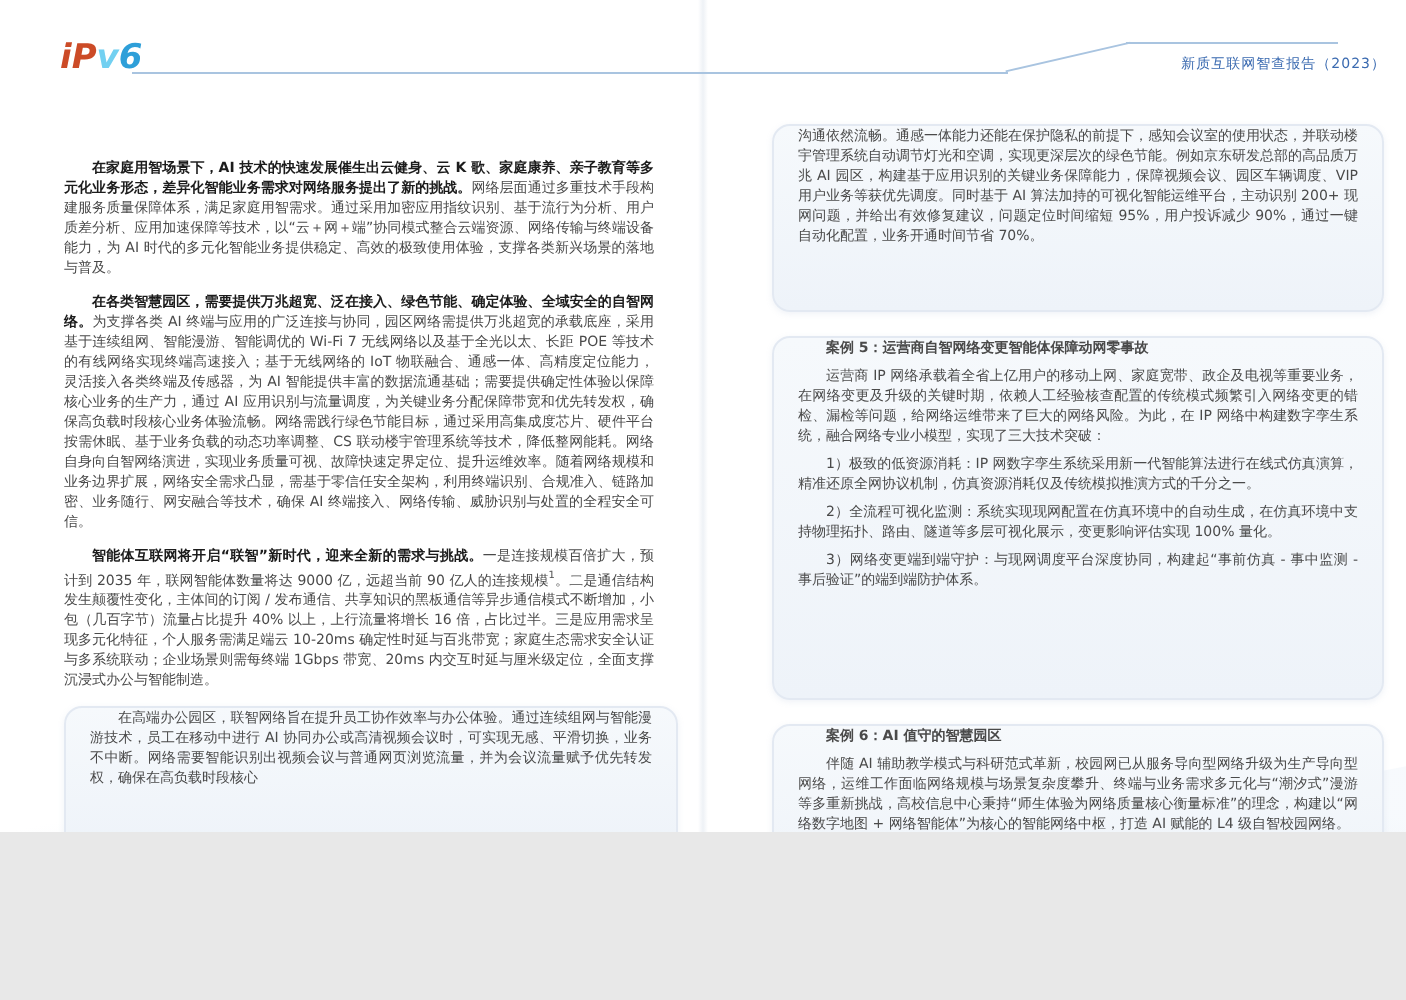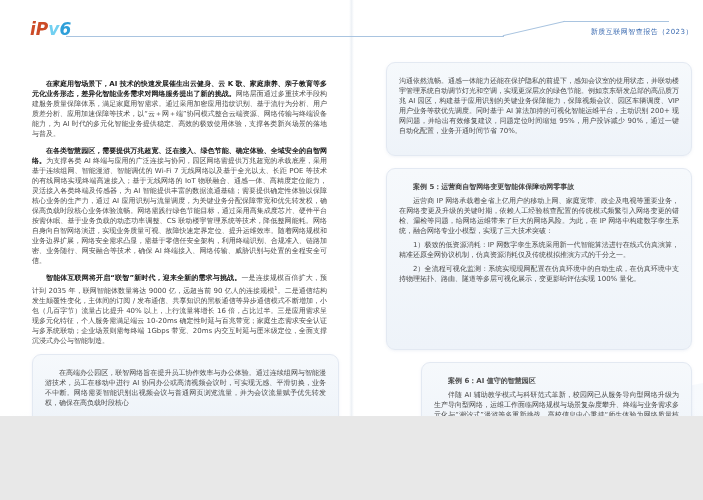--- a/index.html
+++ b/index.html
@@ -39,28 +39,28 @@
   
   .page-left{position:absolute;left:32px;top:79px;width:307px;z-index:1;}
   .page-right{position:absolute;left:386px;top:62px;width:306px;z-index:1;}
   .para{margin:0 12px 7px 0;font-size:7px;line-height:10px;color:#4a4a4a;
     text-align:justify;text-indent:2em;}
   .para .b{font-weight:bold;color:#1c1c1c;}
   sup{font-size:5px;}
   .case-box{box-sizing:border-box;border:1px solid #e3e9f2;border-radius:9px;
     background:linear-gradient(180deg,#f6f9fc 0%,#eef3f9 100%);
     box-shadow:0 1px 3px rgba(150,170,200,.15);
-    padding:13px 12px 10px 12px;margin-bottom:12px;}
+    padding:0 12px 10px 12px;margin-bottom:12px;}
   .case-title{margin:0 0 5px 0;font-size:7.5px;font-weight:bold;color:#2b5cab;line-height:10px;}
   .case-box p{margin:0 0 4px 0;font-size:7px;line-height:10px;color:#4a4a4a;text-align:justify;text-indent:2em;}
   .case-box p:last-child{margin-bottom:0;}
   .case-box p.noindent{text-indent:0;}
   .box-cont{min-height:94px;}
   .box-c5{min-height:182px;}
-  .box-c6{min-height:94px;margin-left:35px;}
+  .box-c6{min-height:94px;}
   .box-c4{min-height:74px;margin-top:8px;}
   .footnote{position:absolute;left:32px;top:439px;z-index:1;font-size:6px;color:#6f777f;}
   .pagenum{position:absolute;top:456px;z-index:1;font-size:7px;color:#4f7cc0;}
   .pagenum-left{left:32px;margin-top:44px;}
   .pagenum-right{right:36px;}
 </style>
 </head>
 <body>
 
 <div class="spread">
@@ -91,20 +91,21 @@
   <div class="page-right">
     <div class="case-box box-cont">
       <p class="noindent">沟通依然流畅。通感一体能力还能在保护隐私的前提下，感知会议室的使用状态，并联动楼宇管理系统自动调节灯光和空调，实现更深层次的绿色节能。例如京东研发总部的高品质万兆 AI 园区，构建基于应用识别的关键业务保障能力，保障视频会议、园区车辆调度、VIP 用户业务等获优先调度。同时基于 AI 算法加持的可视化智能运维平台，主动识别 200+ 现网问题，并给出有效修复建议，问题定位时间缩短 95%，用户投诉减少 90%，通过一键自动化配置，业务开通时间节省 70%。</p>
     </div>
     <div class="case-box box-c5">
       <p class="case-title">案例 5：运营商自智网络变更智能体保障动网零事故</p>
       <div>
           <p>运营商 IP 网络承载着全省上亿用户的移动上网、家庭宽带、政企及电视等重要业务，在网络变更及升级的关键时期，依赖人工经验核查配置的传统模式频繁引入网络变更的错检、漏检等问题，给网络运维带来了巨大的网络风险。为此，在 IP 网络中构建数字孪生系统，融合网络专业小模型，实现了三大技术突破：</p>
           <p>1）极致的低资源消耗：IP 网数字孪生系统采用新一代智能算法进行在线式仿真演算，精准还原全网协议机制，仿真资源消耗仅及传统模拟推演方式的千分之一。</p>
           <p>2）全流程可视化监测：系统实现现网配置在仿真环境中的自动生成，在仿真环境中支持物理拓扑、路由、隧道等多层可视化展示，变更影响评估实现 100% 量化。</p>
+          <p>3）网络变更端到端守护：与现网调度平台深度协同，构建起“事前仿真 - 事中监测 - 事后验证”的端到端防护体系。</p>
         </div>
     </div>
     <div class="case-box box-c6">
       <p class="case-title">案例 6：AI 值守的智慧园区</p>
       <p>伴随 AI 辅助教学模式与科研范式革新，校园网已从服务导向型网络升级为生产导向型网络，运维工作面临网络规模与场景复杂度攀升、终端与业务需求多元化与“潮汐式”漫游等多重新挑战，高校信息中心秉持“师生体验为网络质量核心衡量标准”的理念，构建以“网络数字地图 + 网络智能体”为核心的智能网络中枢，打造 AI 赋能的 L4 级自智校园网络。</p>
     </div>
   </div>
   <div class="pagenum pagenum-right">10</div>
 
 </div>

